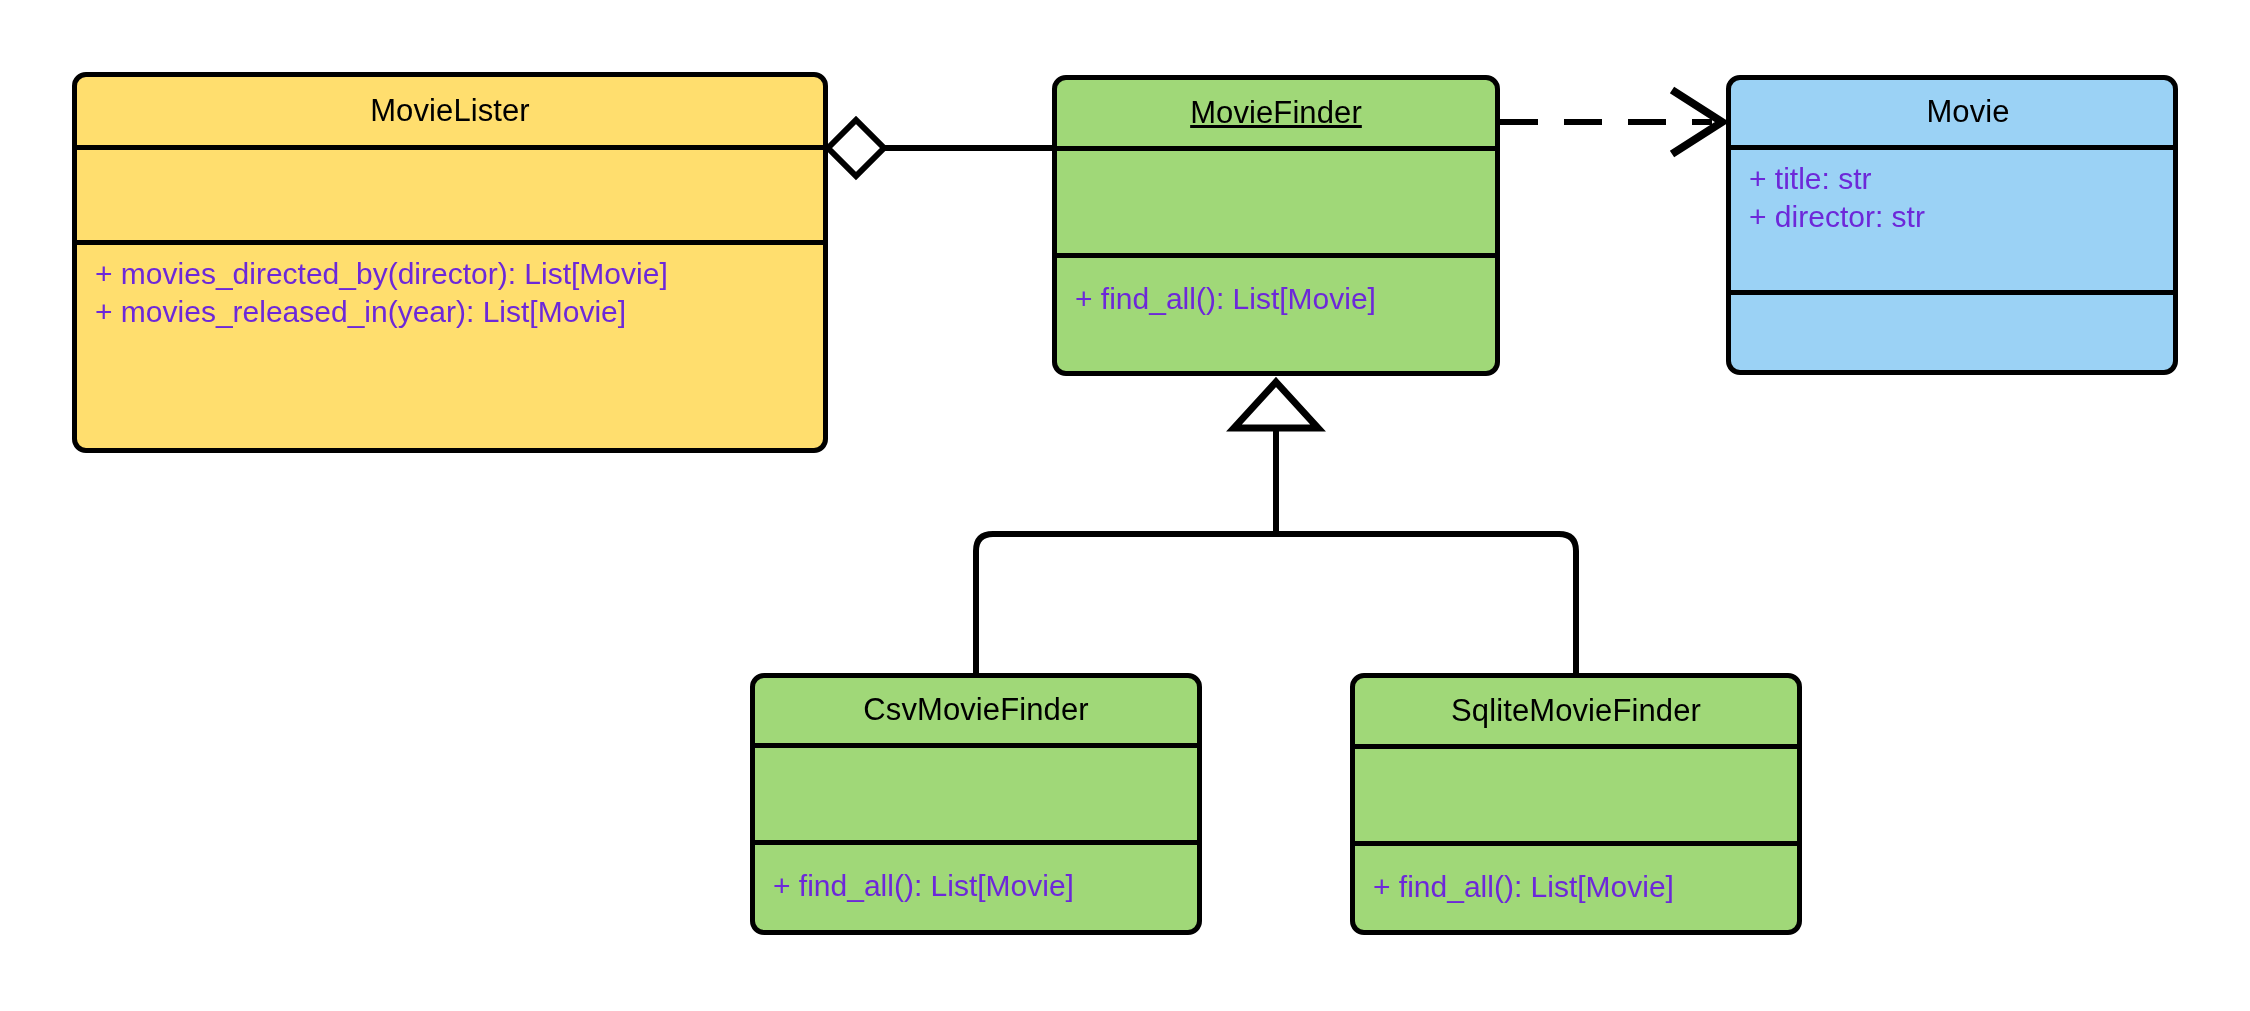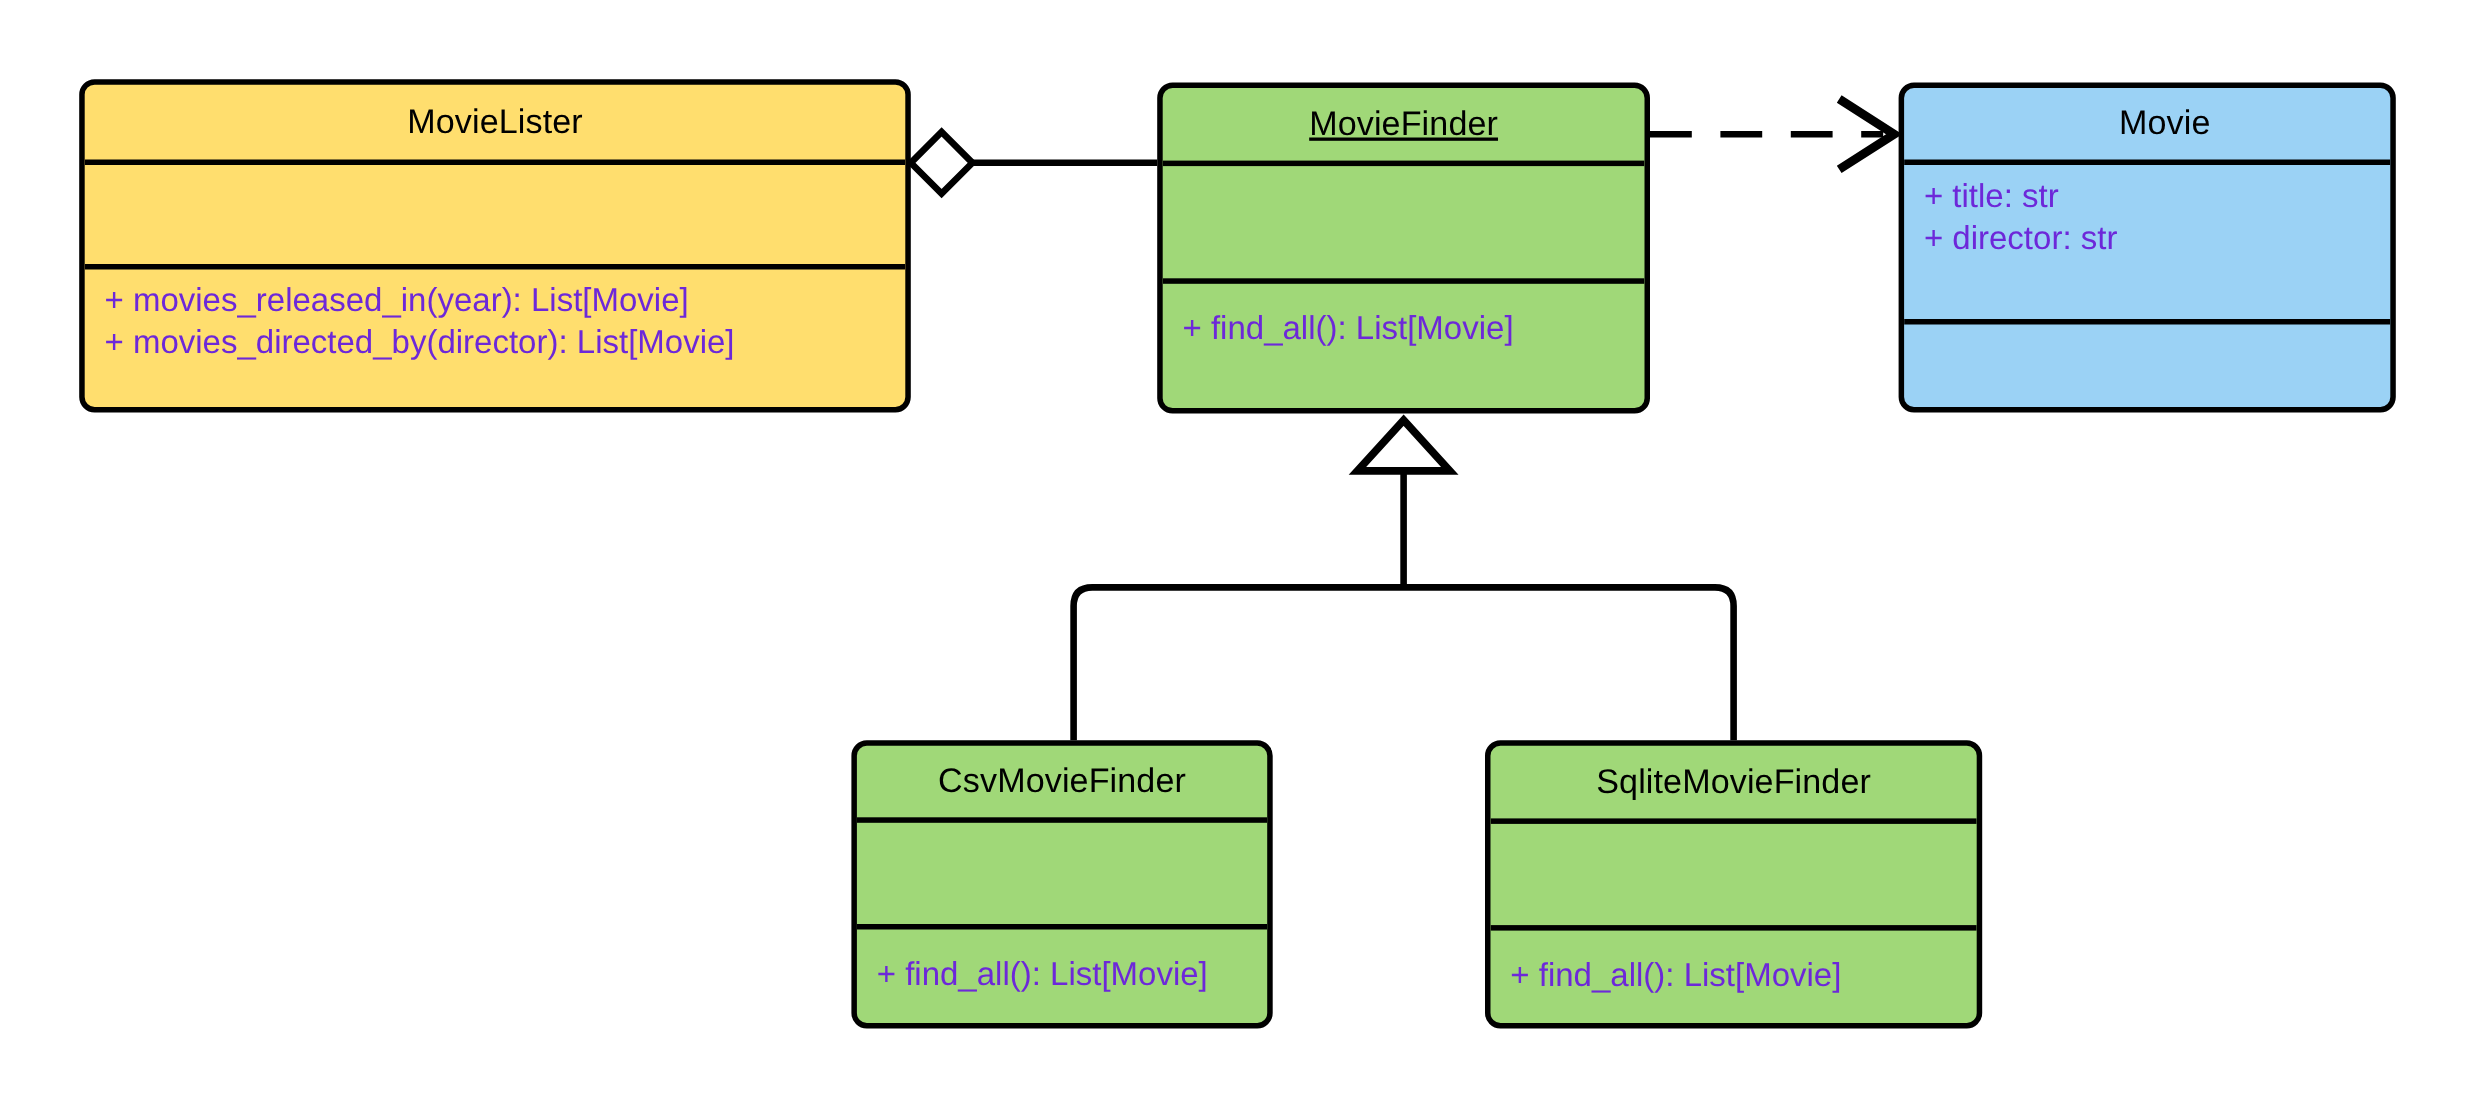--- a/index.html
+++ b/index.html
@@ -88,28 +88,28 @@
     <g>
 
       <line x1="1276" y1="424" x2="1276" y2="534" stroke="#000000" stroke-width="6"></line>
 
       <path d="M 976 673 L 976 551 Q 976 534 993 534 L 1559 534 Q 1576 534 1576 551 L 1576 673" fill="none" stroke="#000000" stroke-width="6" stroke-linecap="butt" stroke-linejoin="round"></path>
 
       <polygon points="1276,382 1318,428 1234,428" fill="#ffffff" stroke="#000000" stroke-width="7" stroke-linejoin="miter"></polygon>
     </g>
   </svg>
 
-  <div class="uml-class fill-yellow" style="left:72px; top:72px; width:756px; height:303px;">
+  <div class="uml-class fill-yellow" style="left:72px; top:72px; width:756px; height:381px;">
     <div class="uml-compartment compartment-name" style="height:73px;">
       <span class="class-title">MovieLister</span>
     </div>
     <div class="uml-compartment compartment-attrs" style="height:95px;"></div>
     <div class="uml-compartment compartment-ops" style="height:130px;">
+      <div class="member-line">+ movies_directed_by(director): List[Movie]</div>
       <div class="member-line">+ movies_released_in(year): List[Movie]</div>
-      <div class="member-line">+ movies_directed_by(director): List[Movie]</div>
     </div>
   </div>
 
   <div class="uml-class fill-green" style="left:1052px; top:75px; width:448px; height:301px;">
     <div class="uml-compartment compartment-name" style="height:71px;text-decoration:underline;">
       <span class="class-title">MovieFinder</span>
     </div>
     <div class="uml-compartment compartment-attrs" style="height:107px;"></div>
     <div class="uml-compartment compartment-ops" style="height:108px; padding-top:22px;">
       <div class="member-line">+ find_all(): List[Movie]</div>
@@ -120,21 +120,21 @@
     <div class="uml-compartment compartment-name" style="height:70px;padding-left:32px;">
       <span class="class-title">Movie</span>
     </div>
     <div class="uml-compartment compartment-attrs" style="height:145px;">
       <div class="member-line">+ title: str</div>
       <div class="member-line">+ director: str</div>
     </div>
     <div class="uml-compartment compartment-ops" style="height:75px;"></div>
   </div>
 
-  <div class="uml-class fill-green" style="left:750px; top:673px; width:383px; height:262px;margin-left:24px;">
+  <div class="uml-class fill-green" style="left:750px; top:673px; width:452px; height:262px;">
     <div class="uml-compartment compartment-name" style="height:70px;">
       <span class="class-title">CsvMovieFinder</span>
     </div>
     <div class="uml-compartment compartment-attrs" style="height:97px;"></div>
     <div class="uml-compartment compartment-ops" style="height:80px; padding-top:22px;">
       <div class="member-line">+ find_all(): List[Movie]</div>
     </div>
   </div>
 
   <div class="uml-class fill-green" style="left:1350px; top:673px; width:452px; height:262px;">

